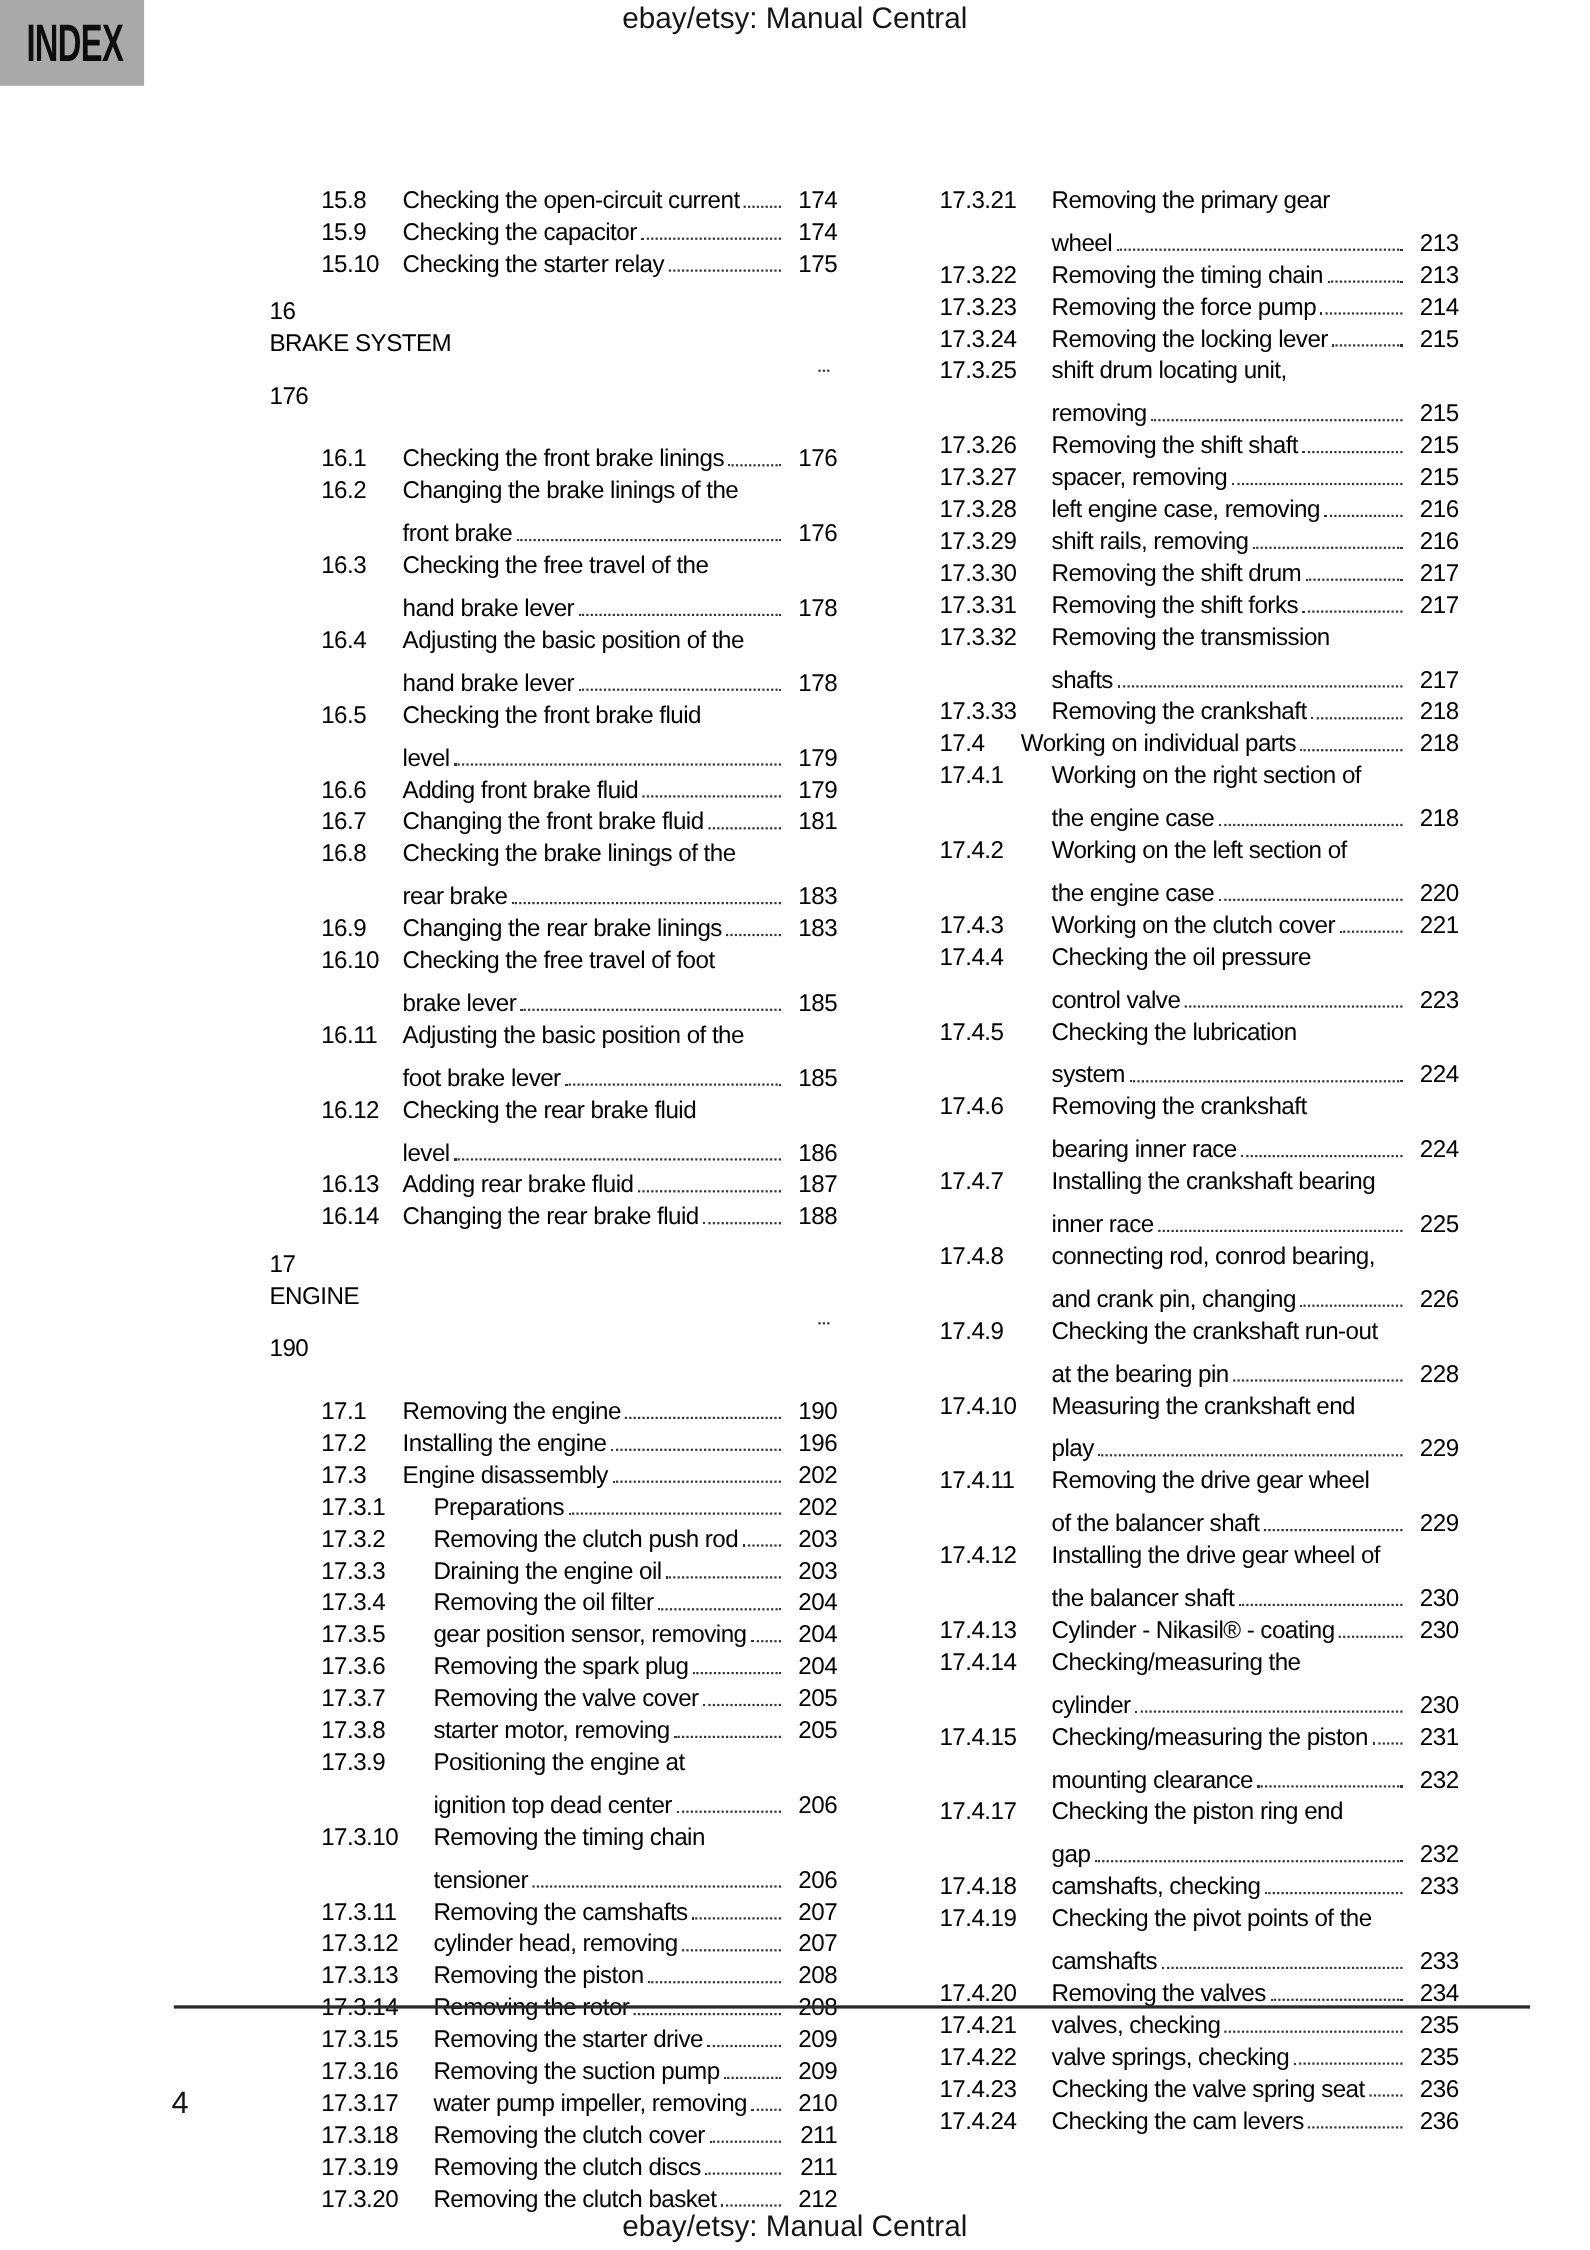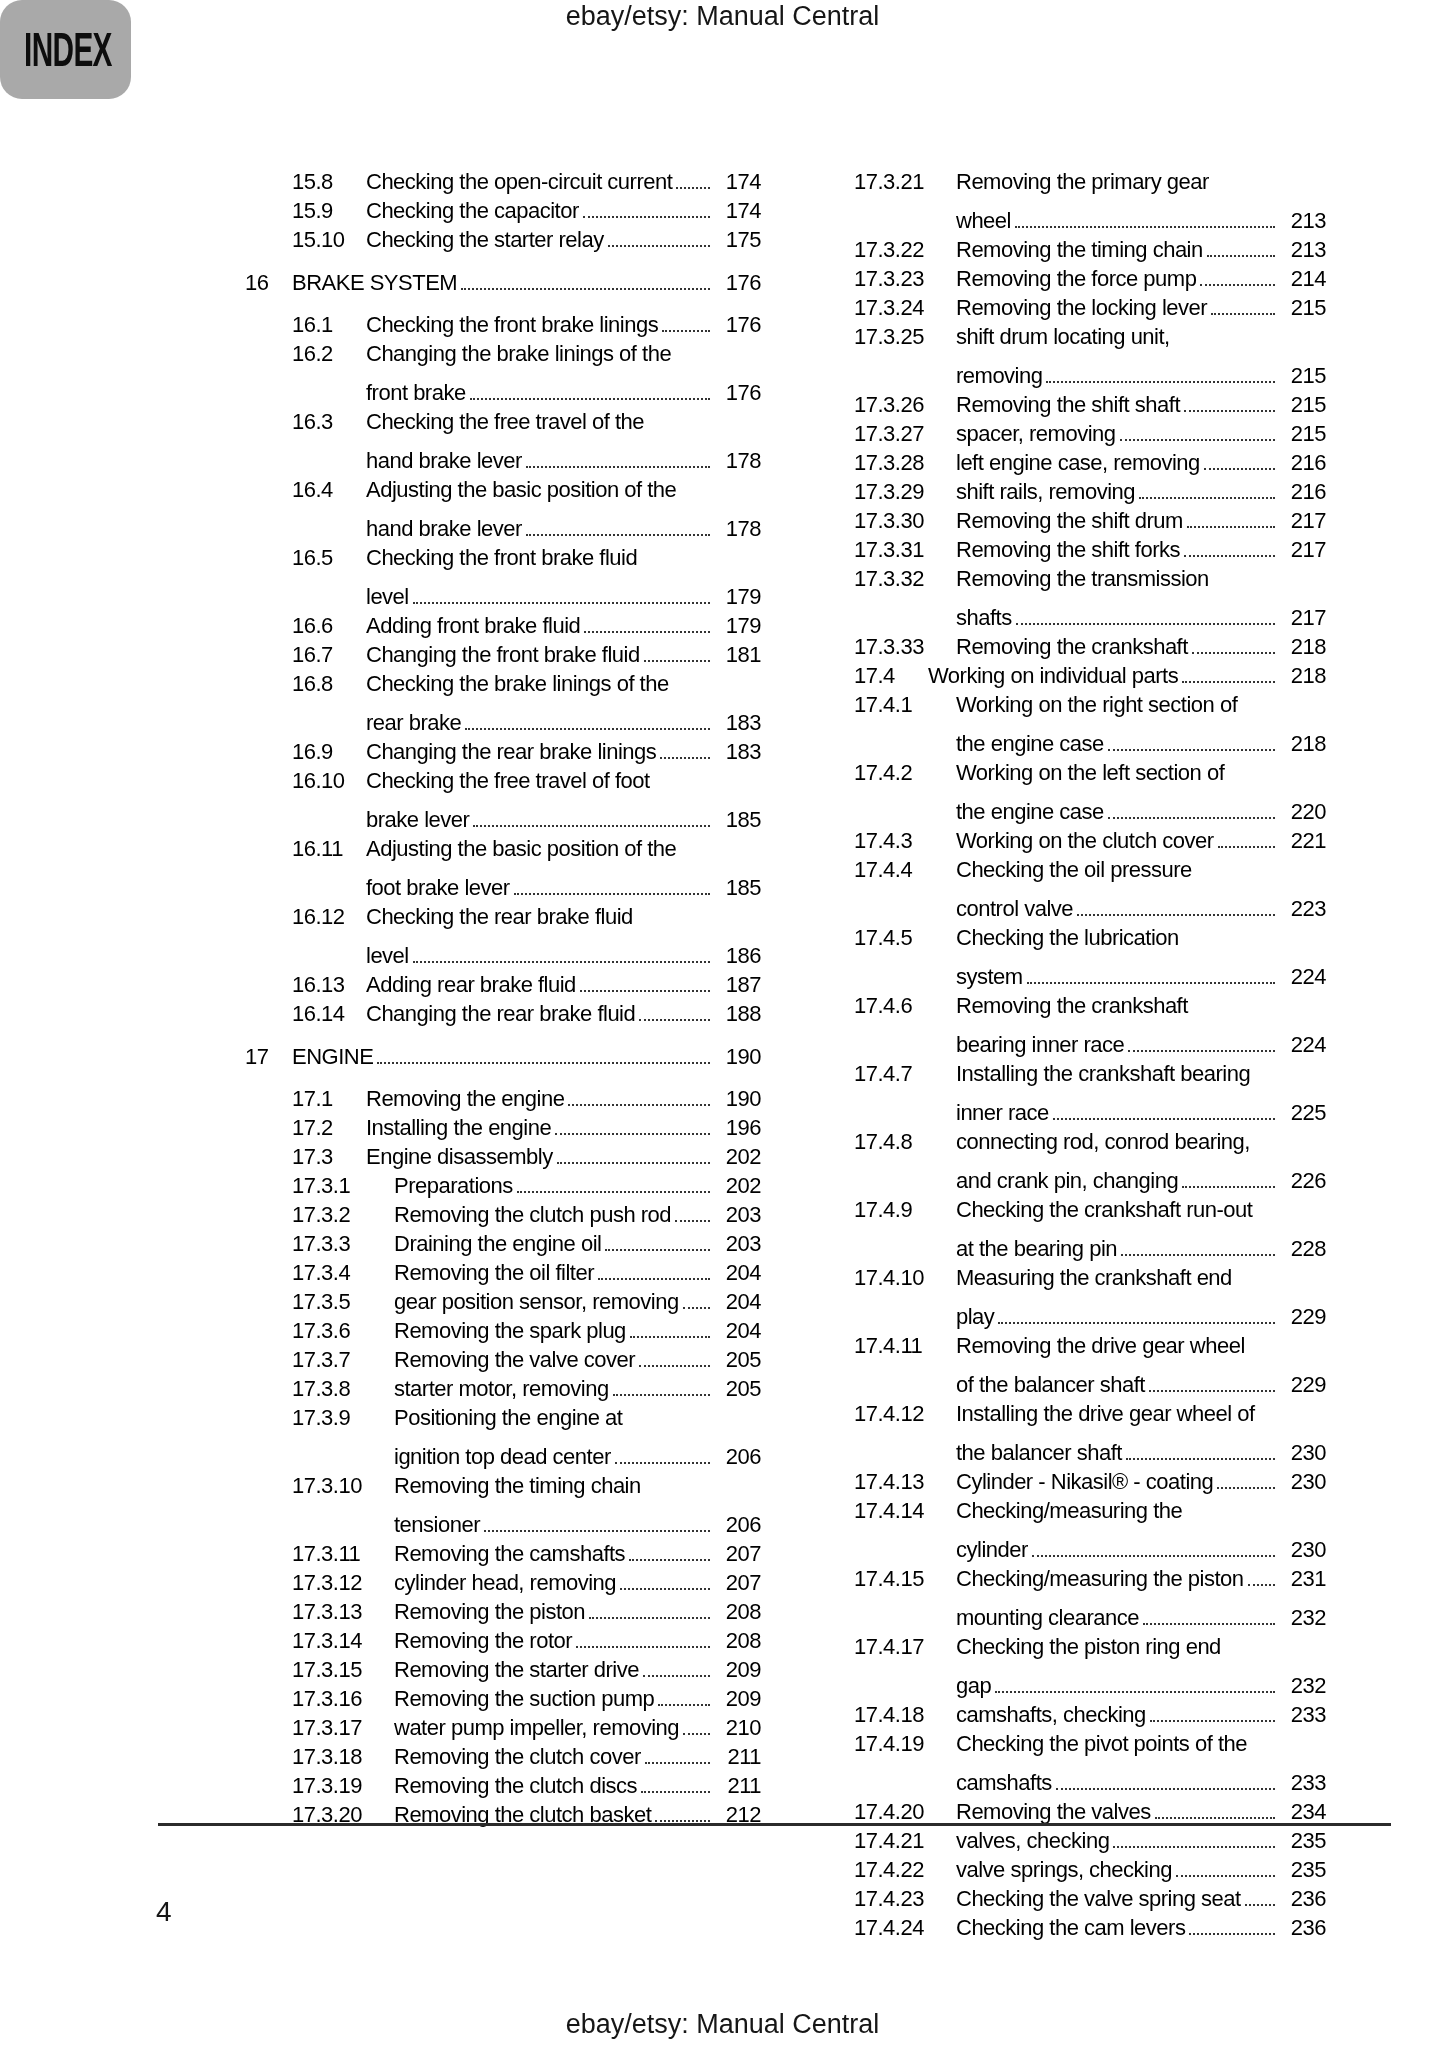--- a/index.html
+++ b/index.html
@@ -3,22 +3,22 @@
 <meta charset="utf-8">
 <style>
   html,body{margin:0;padding:0;}
   body{
     width:1445px;height:2045px;position:relative;background:#ffffff;
     font-family:"Liberation Sans","DejaVu Sans",sans-serif;
     color:#1f1f1f;overflow:hidden;
   }
   
   #index-box{
-    position:absolute;left:0;top:0;width:131px;height:99px;background:#a9a9a9;
-    display:flex;align-items:center;padding-left:24px;box-sizing:border-box;border-radius:22px;
+    position:absolute;left:0;top:0;width:131px;height:78px;background:#a9a9a9;
+    display:flex;align-items:center;padding-left:24px;box-sizing:border-box;
   }
   #index-label{
     font-size:48px;font-weight:bold;color:#0d0d0d;letter-spacing:-1px;
     transform:scaleX(0.62);transform-origin:left center;white-space:nowrap;
   }
   
   #page-header{
     position:absolute;left:0;right:0;top:0;text-align:center;
     font-size:27px;line-height:32px;color:#161616;
   }
@@ -34,21 +34,21 @@
     position:absolute;left:156px;top:1896px;font-size:28px;color:#161616;
   }
   
   .toc-col{
     position:absolute;top:167px;
     font-size:22px;letter-spacing:-0.5px;line-height:29px;color:#000000;
   }
   #col-left{left:245px;width:516px;}
   #col-right{left:807px;width:519px;}
   .row{display:flex;align-items:baseline;}
-  .row.chapter{margin:14px 0 13px 0;}
+  .row.chapter{margin:14px 0 13px 0;flex-direction:column;}
   .num{flex:0 0 auto;white-space:nowrap;}
   .chapter > .num{width:47px;}
   .l2 > .num{margin-left:47px;width:74px;}
   .l3 > .num{margin-left:47px;width:102px;}
   .title{flex:0 0 auto;white-space:nowrap;}
   .cont{flex:0 0 auto;white-space:nowrap;margin-top:10px;}
   .l2 > .cont{padding-left:121px;}
   .l3 > .cont{padding-left:149px;}
   .dots{
     flex:1 1 10px;min-width:10px;align-self:flex-end;

